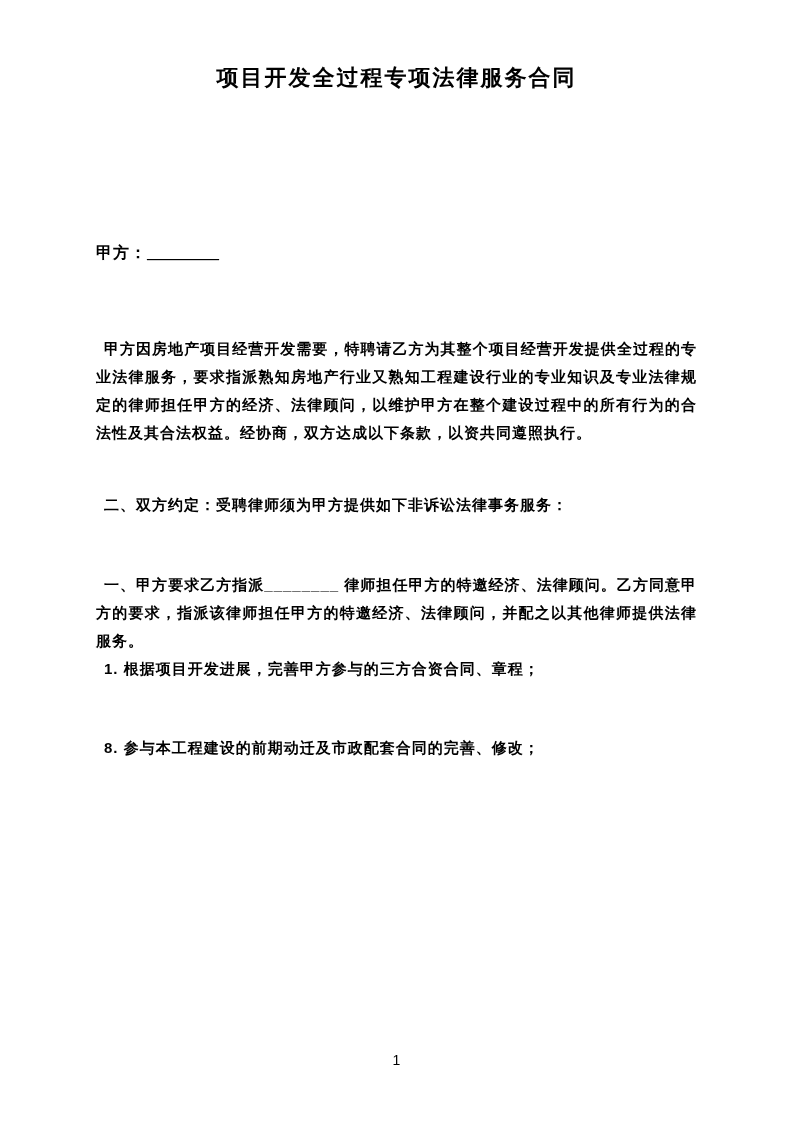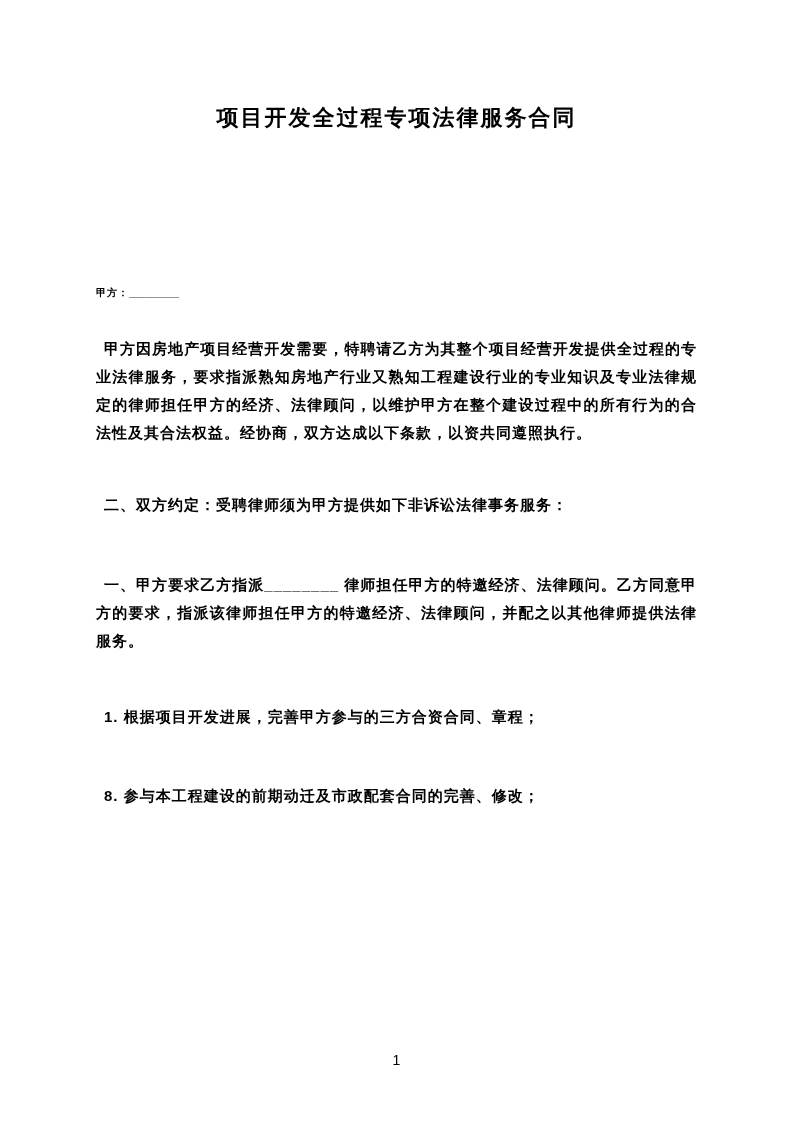--- a/index.html
+++ b/index.html
@@ -13,51 +13,52 @@
     overflow: hidden;
   }
   .page {
     width: 793px;
     height: 1122px;
     padding: 0 96px;
     position: relative;
     background: #ffffff;
   }
   .doc-title {
-    padding-top: 106px;
+    padding-top: 66px;
     font-size: 22px;
     font-weight: 700;
     text-align: center;
     letter-spacing: 2px;
     line-height: 24px;
   }
   .party-line {
-    font-size: 10px;
+    font-size: 16px;
     font-weight: 700;
     line-height: 20px;
     letter-spacing: 1px;
+    font-family: Liberation Serif, serif;
   }
   .party-a { margin-top: 153px; }
   .party-b { margin-top: 63px; }
   .blank {
     font-weight: 700;
     letter-spacing: 0;
   }
   .para {
     font-size: 15px;
     font-weight: 700;
     line-height: 28px;
     letter-spacing: 1px;
     text-align: justify;
     text-indent: 8px;
   }
-  .intro      { margin-top: 32px; }
+  .intro      { margin-top: 72px; }
   .clause-one { margin-top: 52px; }
   .clause-two { margin-top: 44px; }
-  .item-1     { margin-top: 48px; }
+  .item-1     { }
   .item-2     { margin-top: 51px; }
   .page-number {
     position: absolute;
     left: 0;
     right: 0;
     bottom: 54px;
     text-align: center;
     font-size: 14px;
     font-weight: 400;
   }

